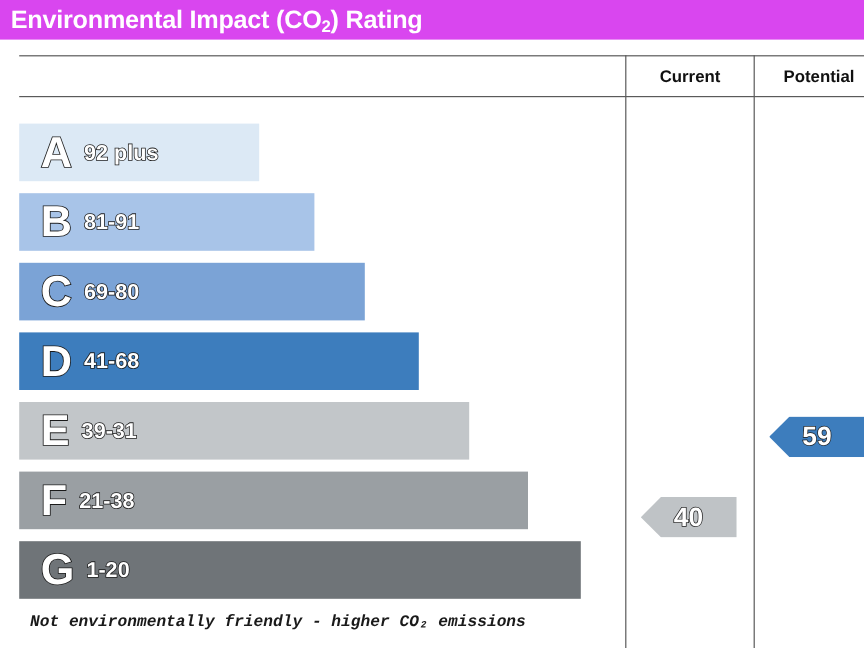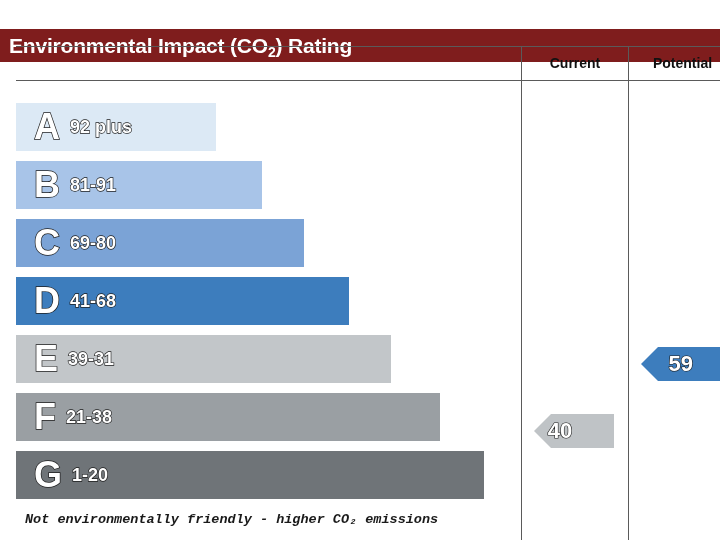--- a/index.html
+++ b/index.html
@@ -13,24 +13,23 @@
     overflow: hidden;
     font-family: "Liberation Sans", sans-serif;
     position: relative;
   }
 
   
   #title-bar {
     position: absolute;
     left: 0; top: 0;
     width: 720px; height: 33px;
-    background: #7f1d1d;
+    background: #d946ef;
     display: flex;
     align-items: center;
-    margin-top: 29px;
   }
   #title-text {
     color: #ffffff;
     font-size: 21px;
     font-weight: bold;
     letter-spacing: -0.2px;
     padding-left: 9px;
     white-space: nowrap;
   }
   #title-text sub {
@@ -204,21 +203,21 @@
       <span class="band-range">21-38</span>
     </div>
 
     <div class="band" style="top:348px; width:468px; background:#6f7478;">
       <span class="band-letter">G</span>
       <span class="band-range">1-20</span>
     </div>
 
   </div>
 
-  <div class="arrow" id="arrow-current" style="background:#bfc3c6;justify-content:center;">
+  <div class="arrow" id="arrow-current" style="background:#bfc3c6;">
     <span class="arrow-value">40</span>
   </div>
 
   <div class="arrow" id="arrow-potential" style="background:#3d7dbd;">
     <span class="arrow-value">59</span>
   </div>
 
 </div>
 
 </body></html>

